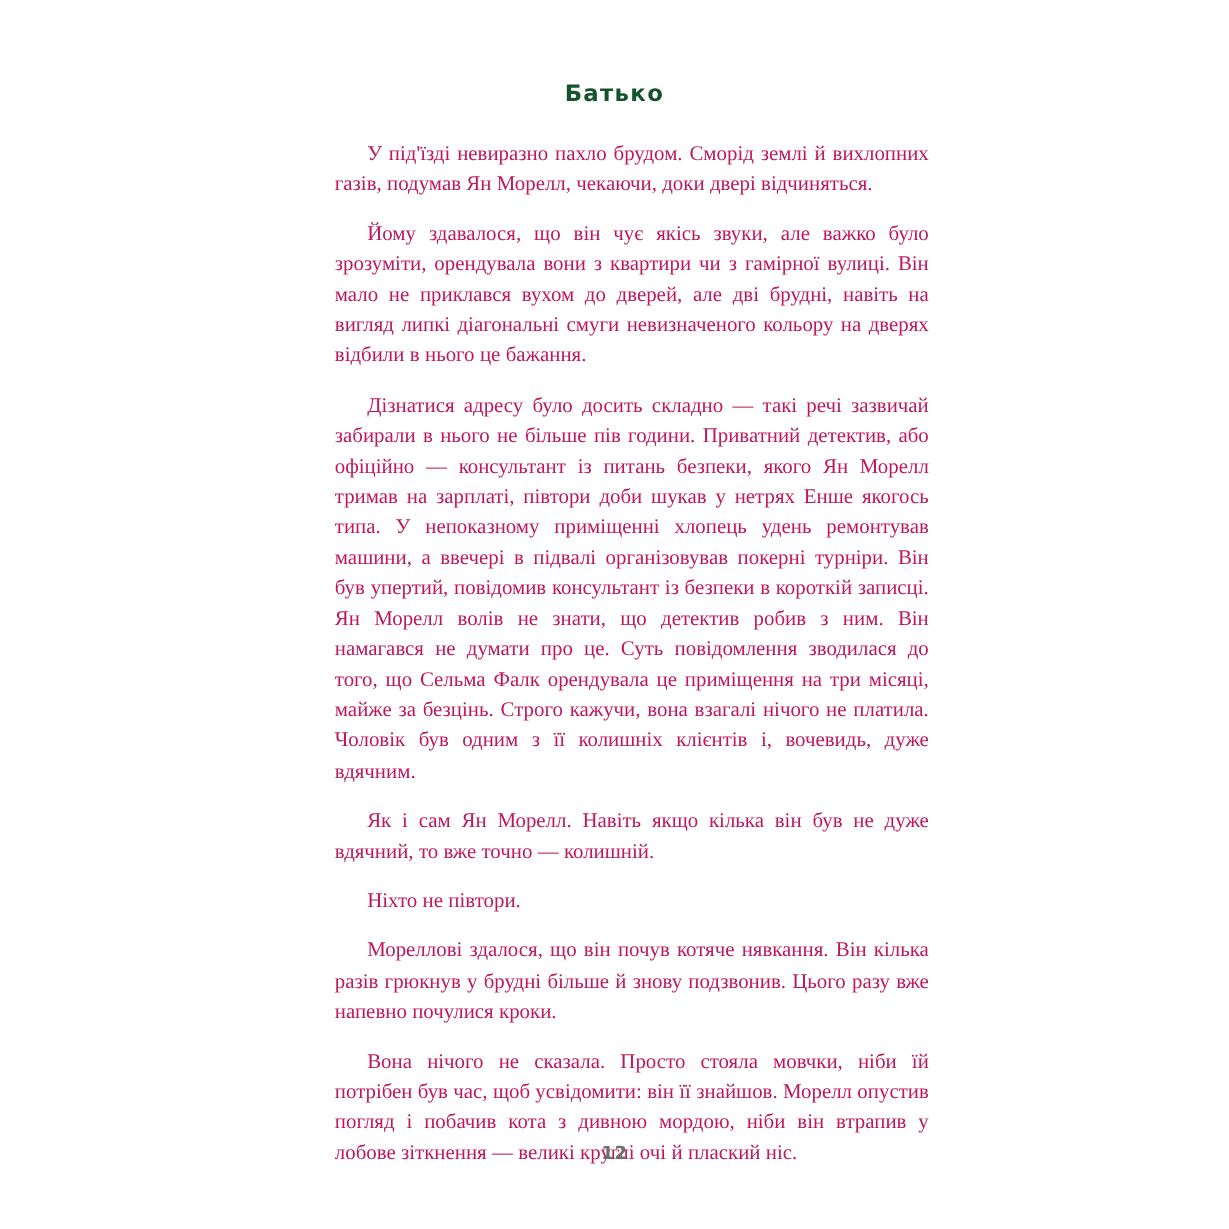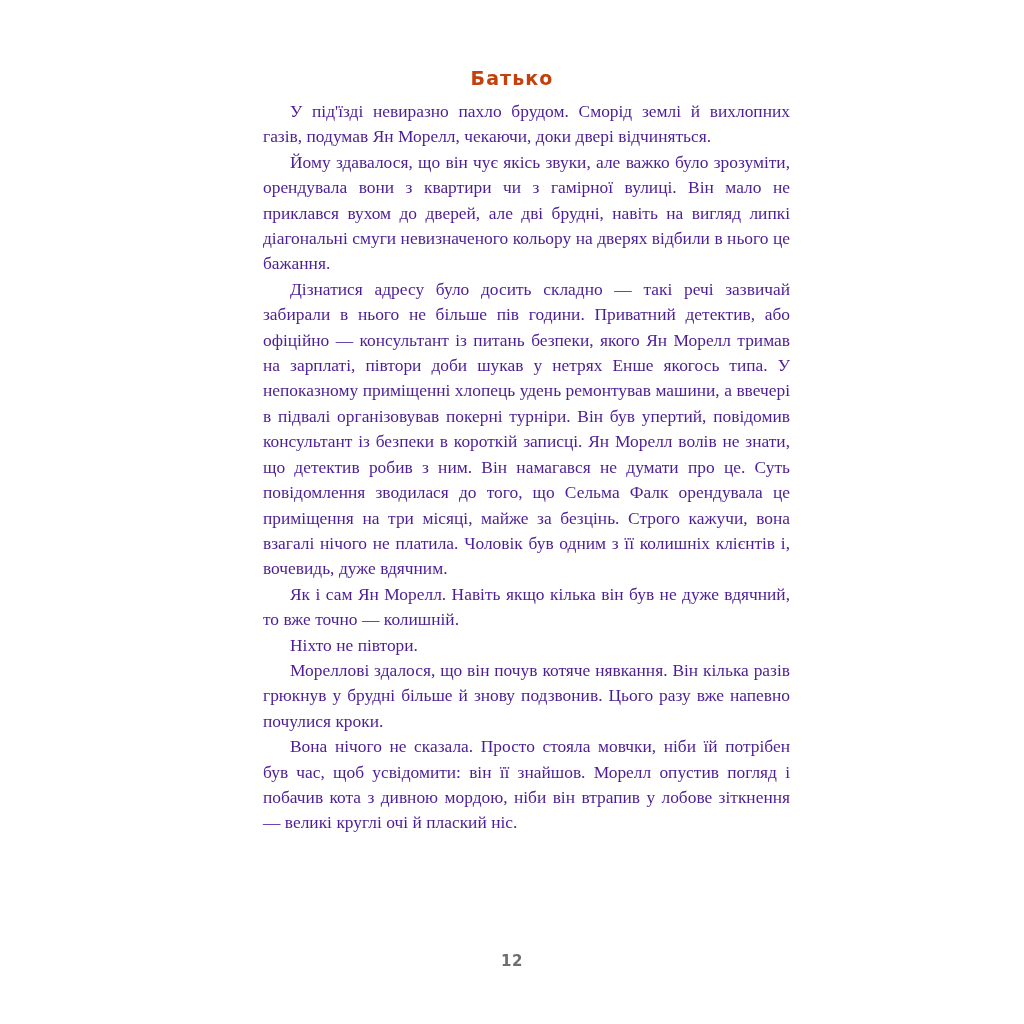--- a/index.html
+++ b/index.html
@@ -30,40 +30,40 @@
   .chapter-title {
     position: absolute;
     left: 0;
     top: 52px;
     width: 1024px;
     text-align: center;
     font-family: "DejaVu Sans", "Liberation Sans", sans-serif;
     font-weight: 700;
     font-size: 19px;
     letter-spacing: 1.1px;
-    color: #c2410c;
+    color: #14532d;
     line-height: 26px;
   }
 
   .text-column {
     position: absolute;
     left: 263px;
     top: 99px;
     width: 527px;
   }
 
   .text-column p {
-    margin: 0;
+    margin: 16px;
     padding: 0;
     text-indent: 27px;
     text-align: justify;
     text-justify: inter-word;
     font-size: 17.4px;
     line-height: 25.4px;
-    color: #4c1d95;
+    color: #be185d;
     hyphens: manual;
     word-spacing: 0.1px;
   }
 
   
   .text-column p:last-child {
     text-align: justify;
   }
 
   .page-number {

